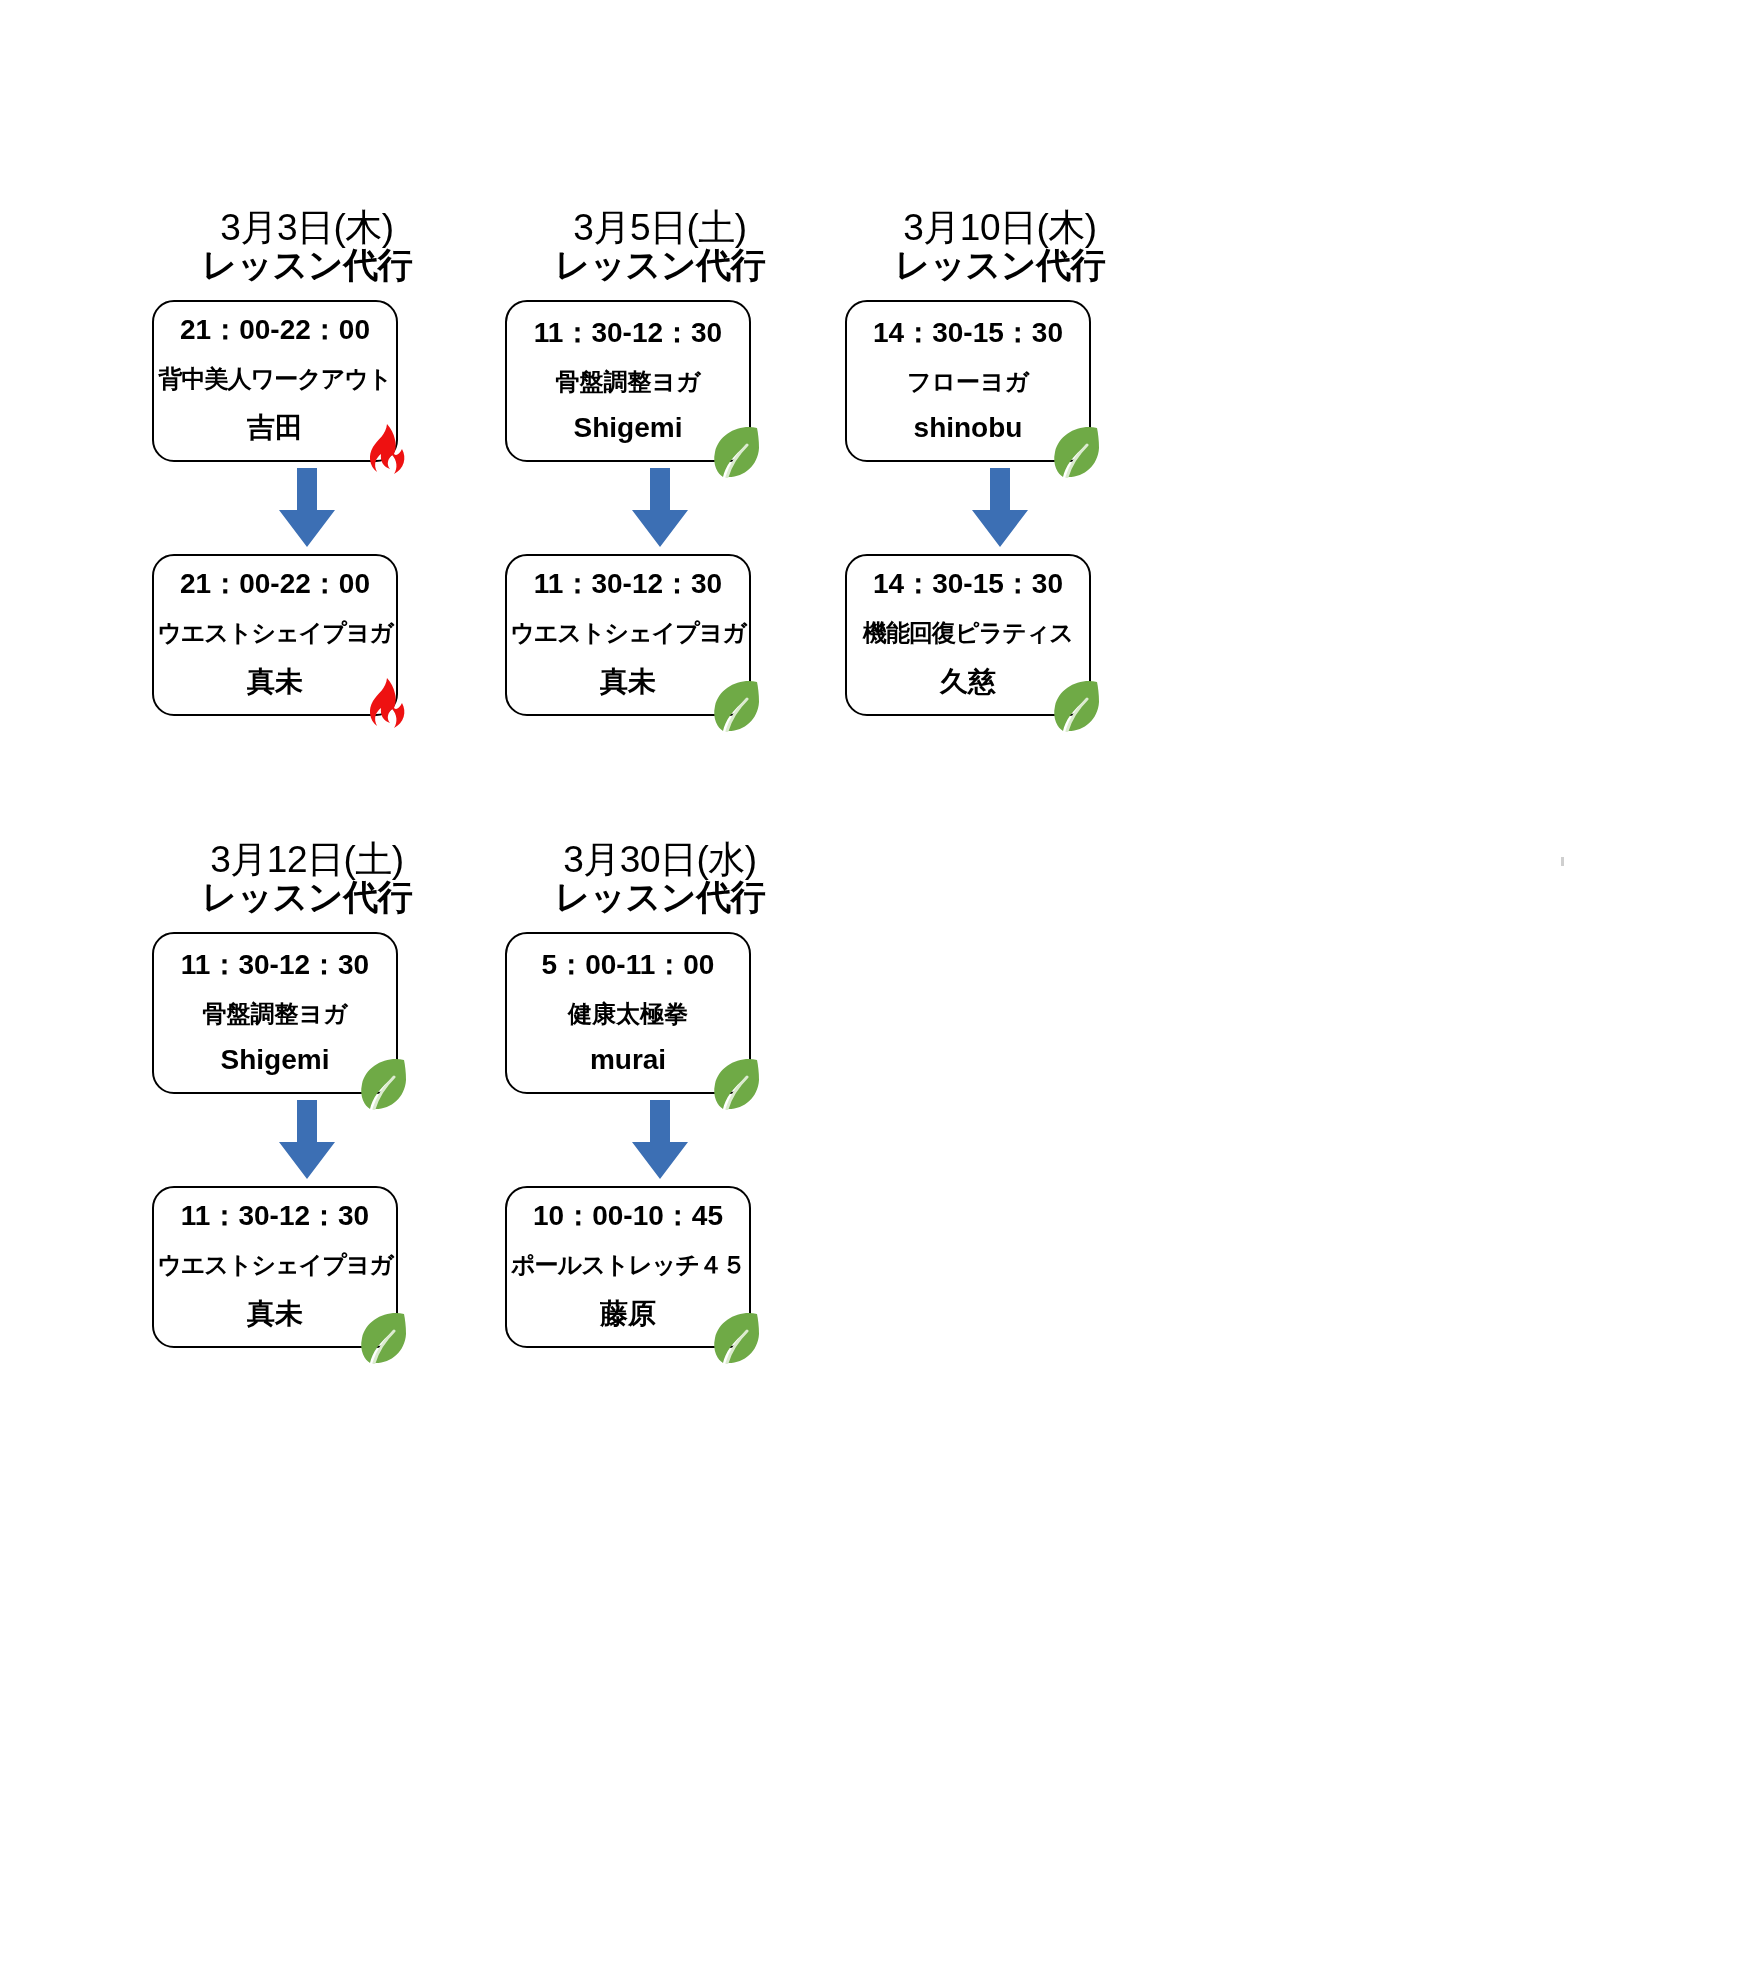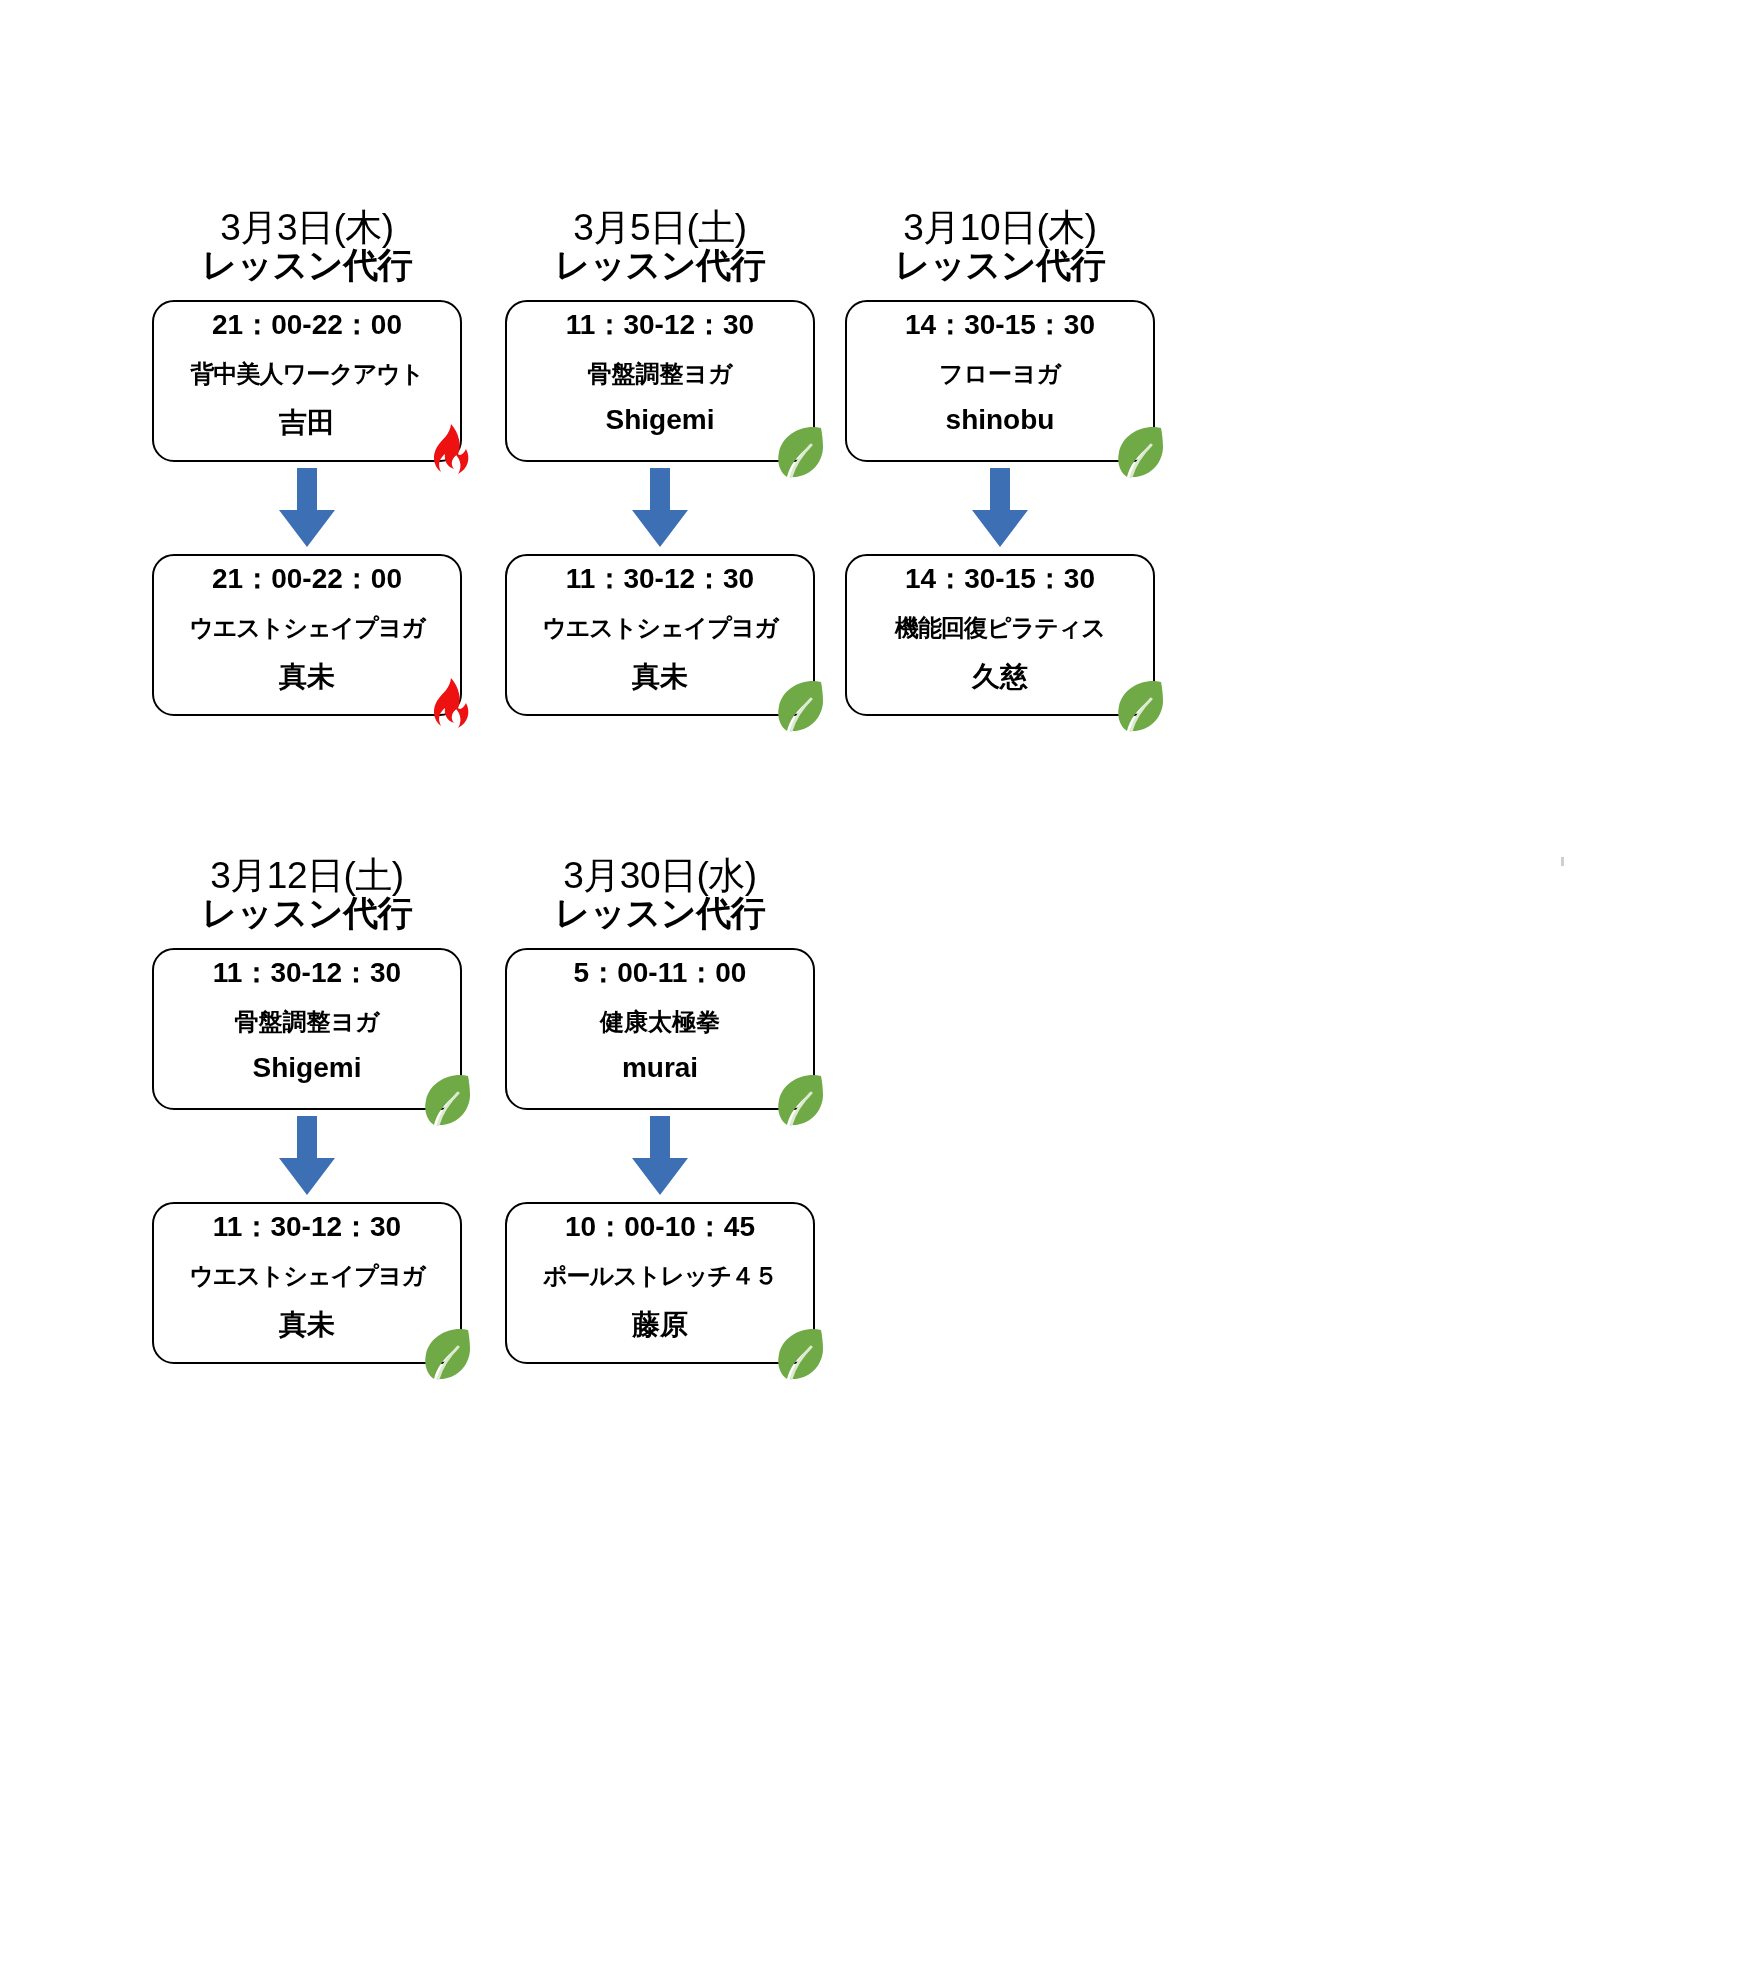--- a/index.html
+++ b/index.html
@@ -27,21 +27,21 @@
   
   .group {
     position: absolute;
     width: 310px;
   }
   .group.g0 { left: 152px; }
   .group.g1 { left: 505px; }
   .group.g2 { left: 845px; }
 
   .row1 { top: 200px; }
-  .row2 { top: 832px; margin-top: 16px; }
+  .row2 { top: 832px; }
 
   
   .grp-head {
     text-align: center;
     line-height: 1.02;
     margin-bottom: 18px;
   }
   .grp-date {
     display: block;
     font-size: 37px;
@@ -54,28 +54,29 @@
     font-size: 35px;
     font-weight: 700;
     letter-spacing: -0.5px;
     white-space: nowrap;
   }
 
   
   .card {
     position: relative;
     box-sizing: border-box;
-    width: 310px;
+    width: 246px;
     height: 162px;
     border: 2px solid #000000;
     border-radius: 22px;
     background: #ffffff;
     display: flex;
     flex-direction: column;
     align-items: center;
+    justify-content: center;
     padding: 4px 6px 8px 6px;
   }
   .card-time {
     font-size: 28px;
     font-weight: bold;
     letter-spacing: 0px;
     white-space: nowrap;
     margin-bottom: 14px;
   }
   .card-lesson {

